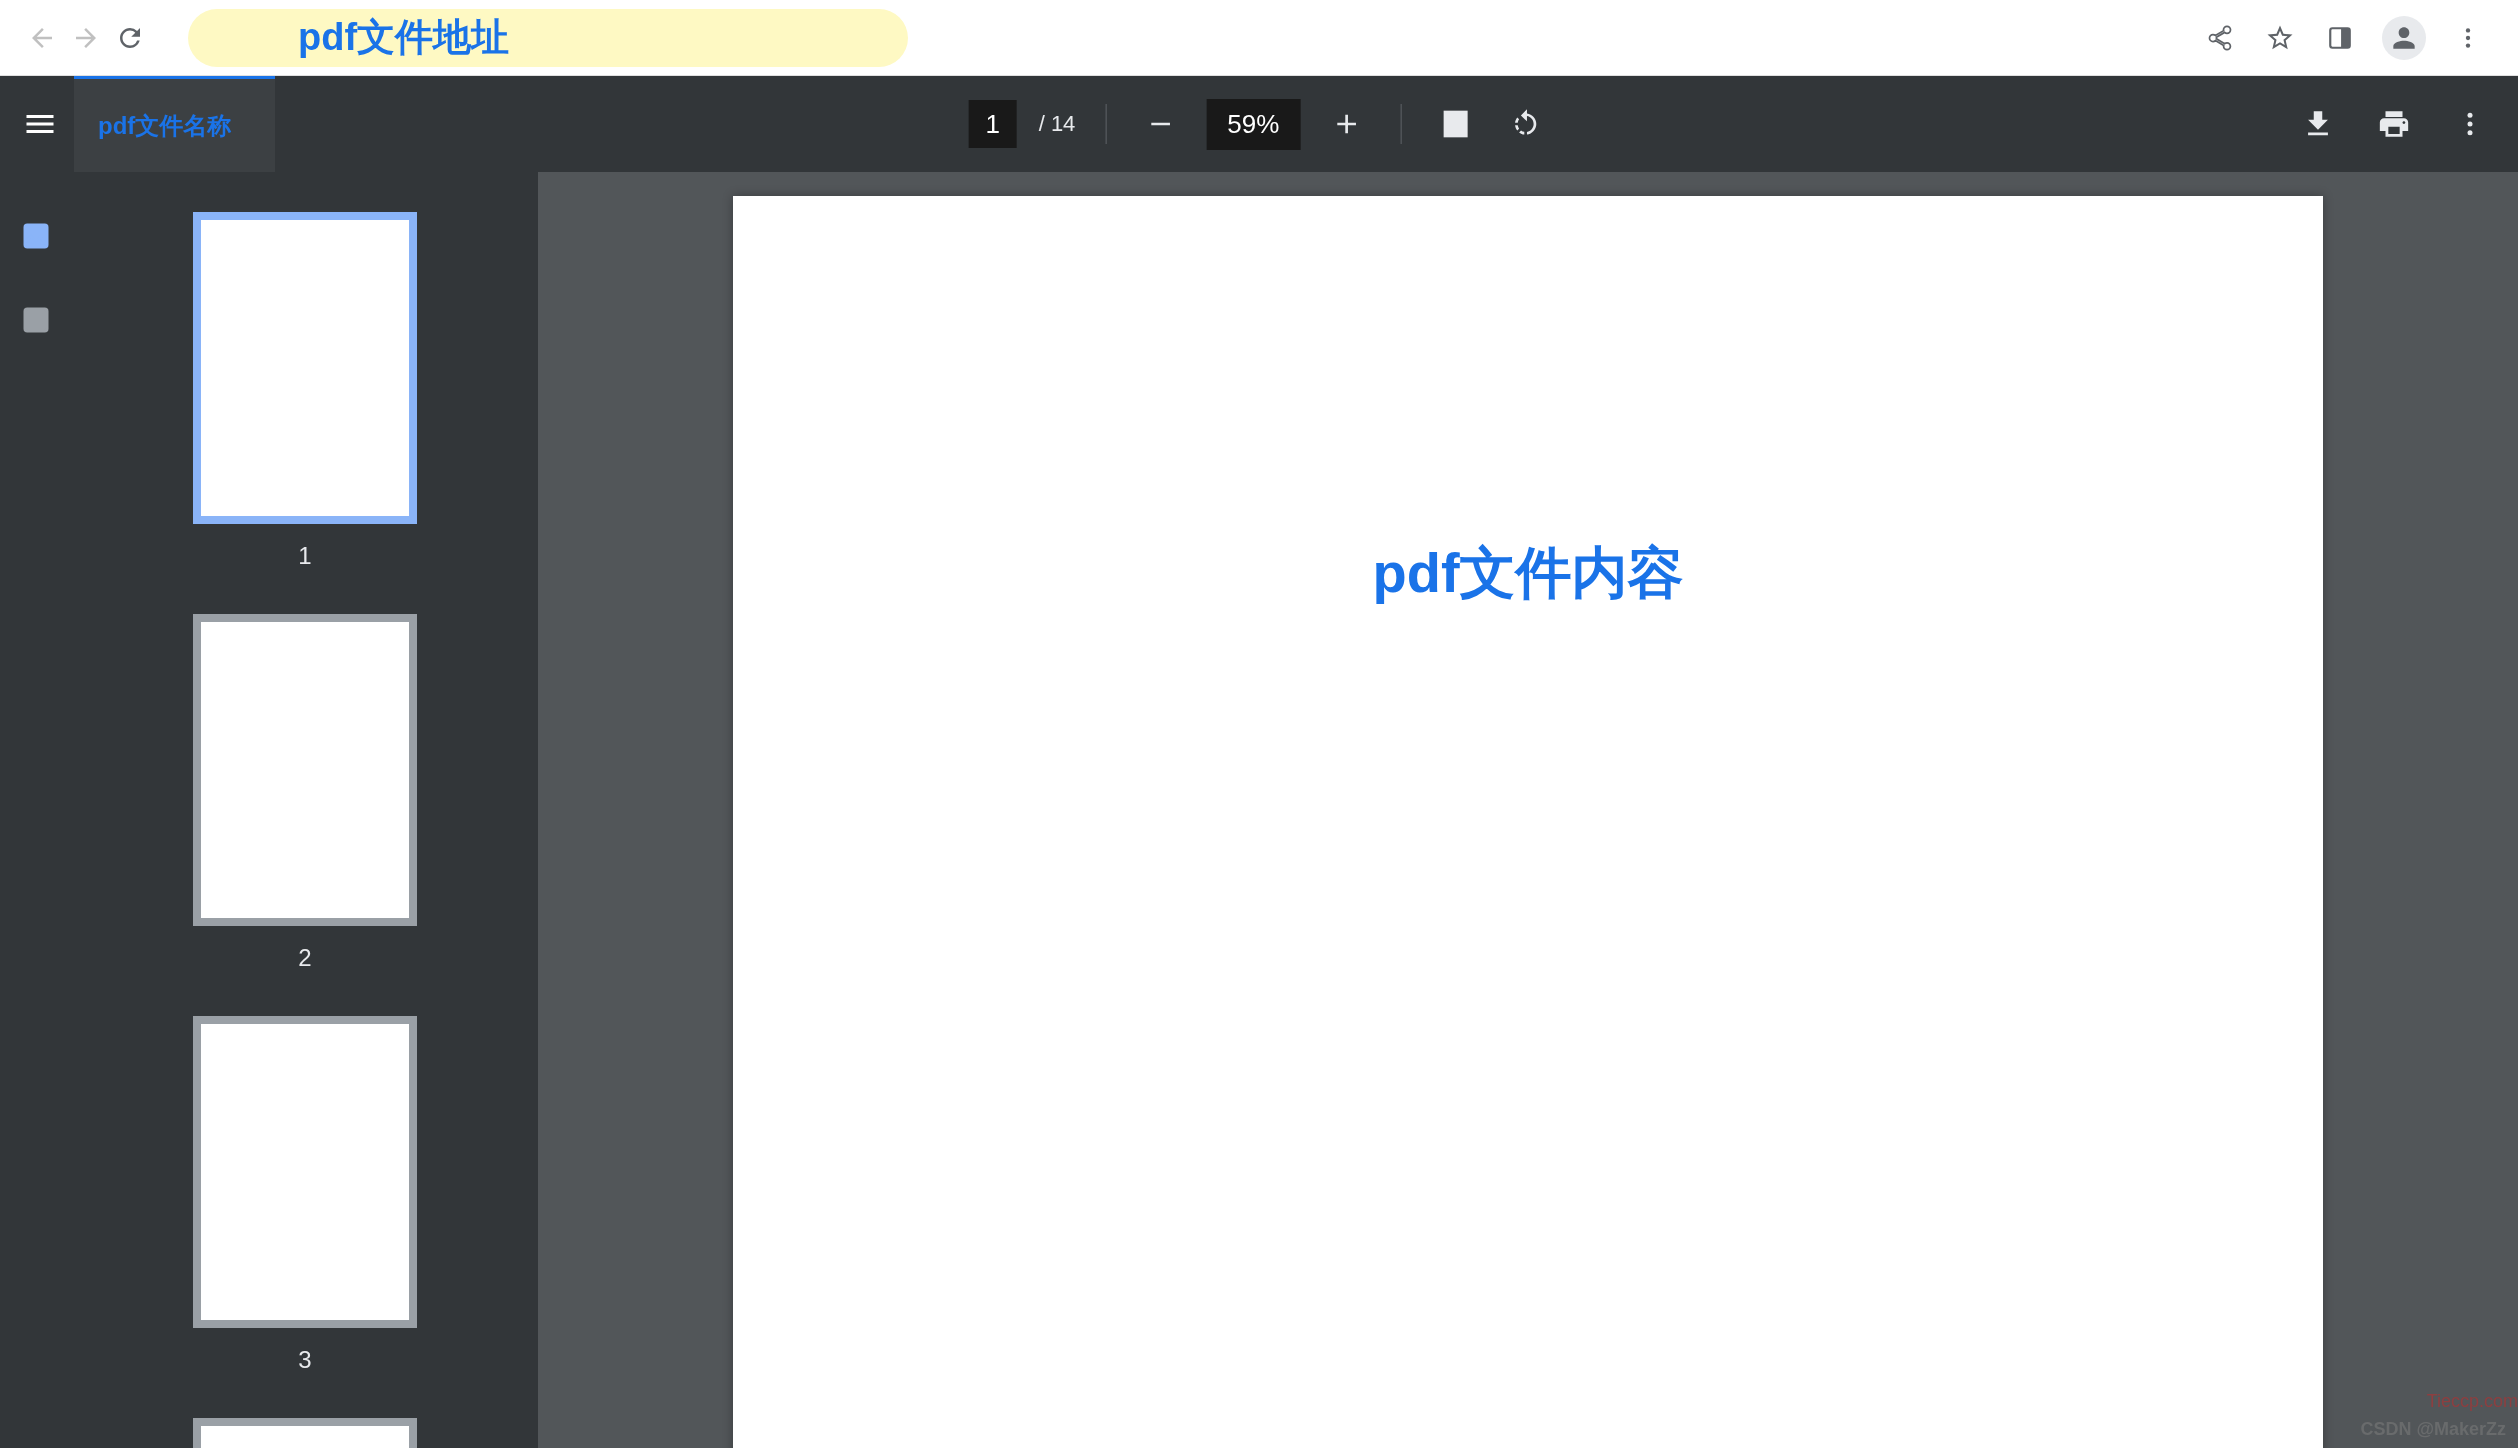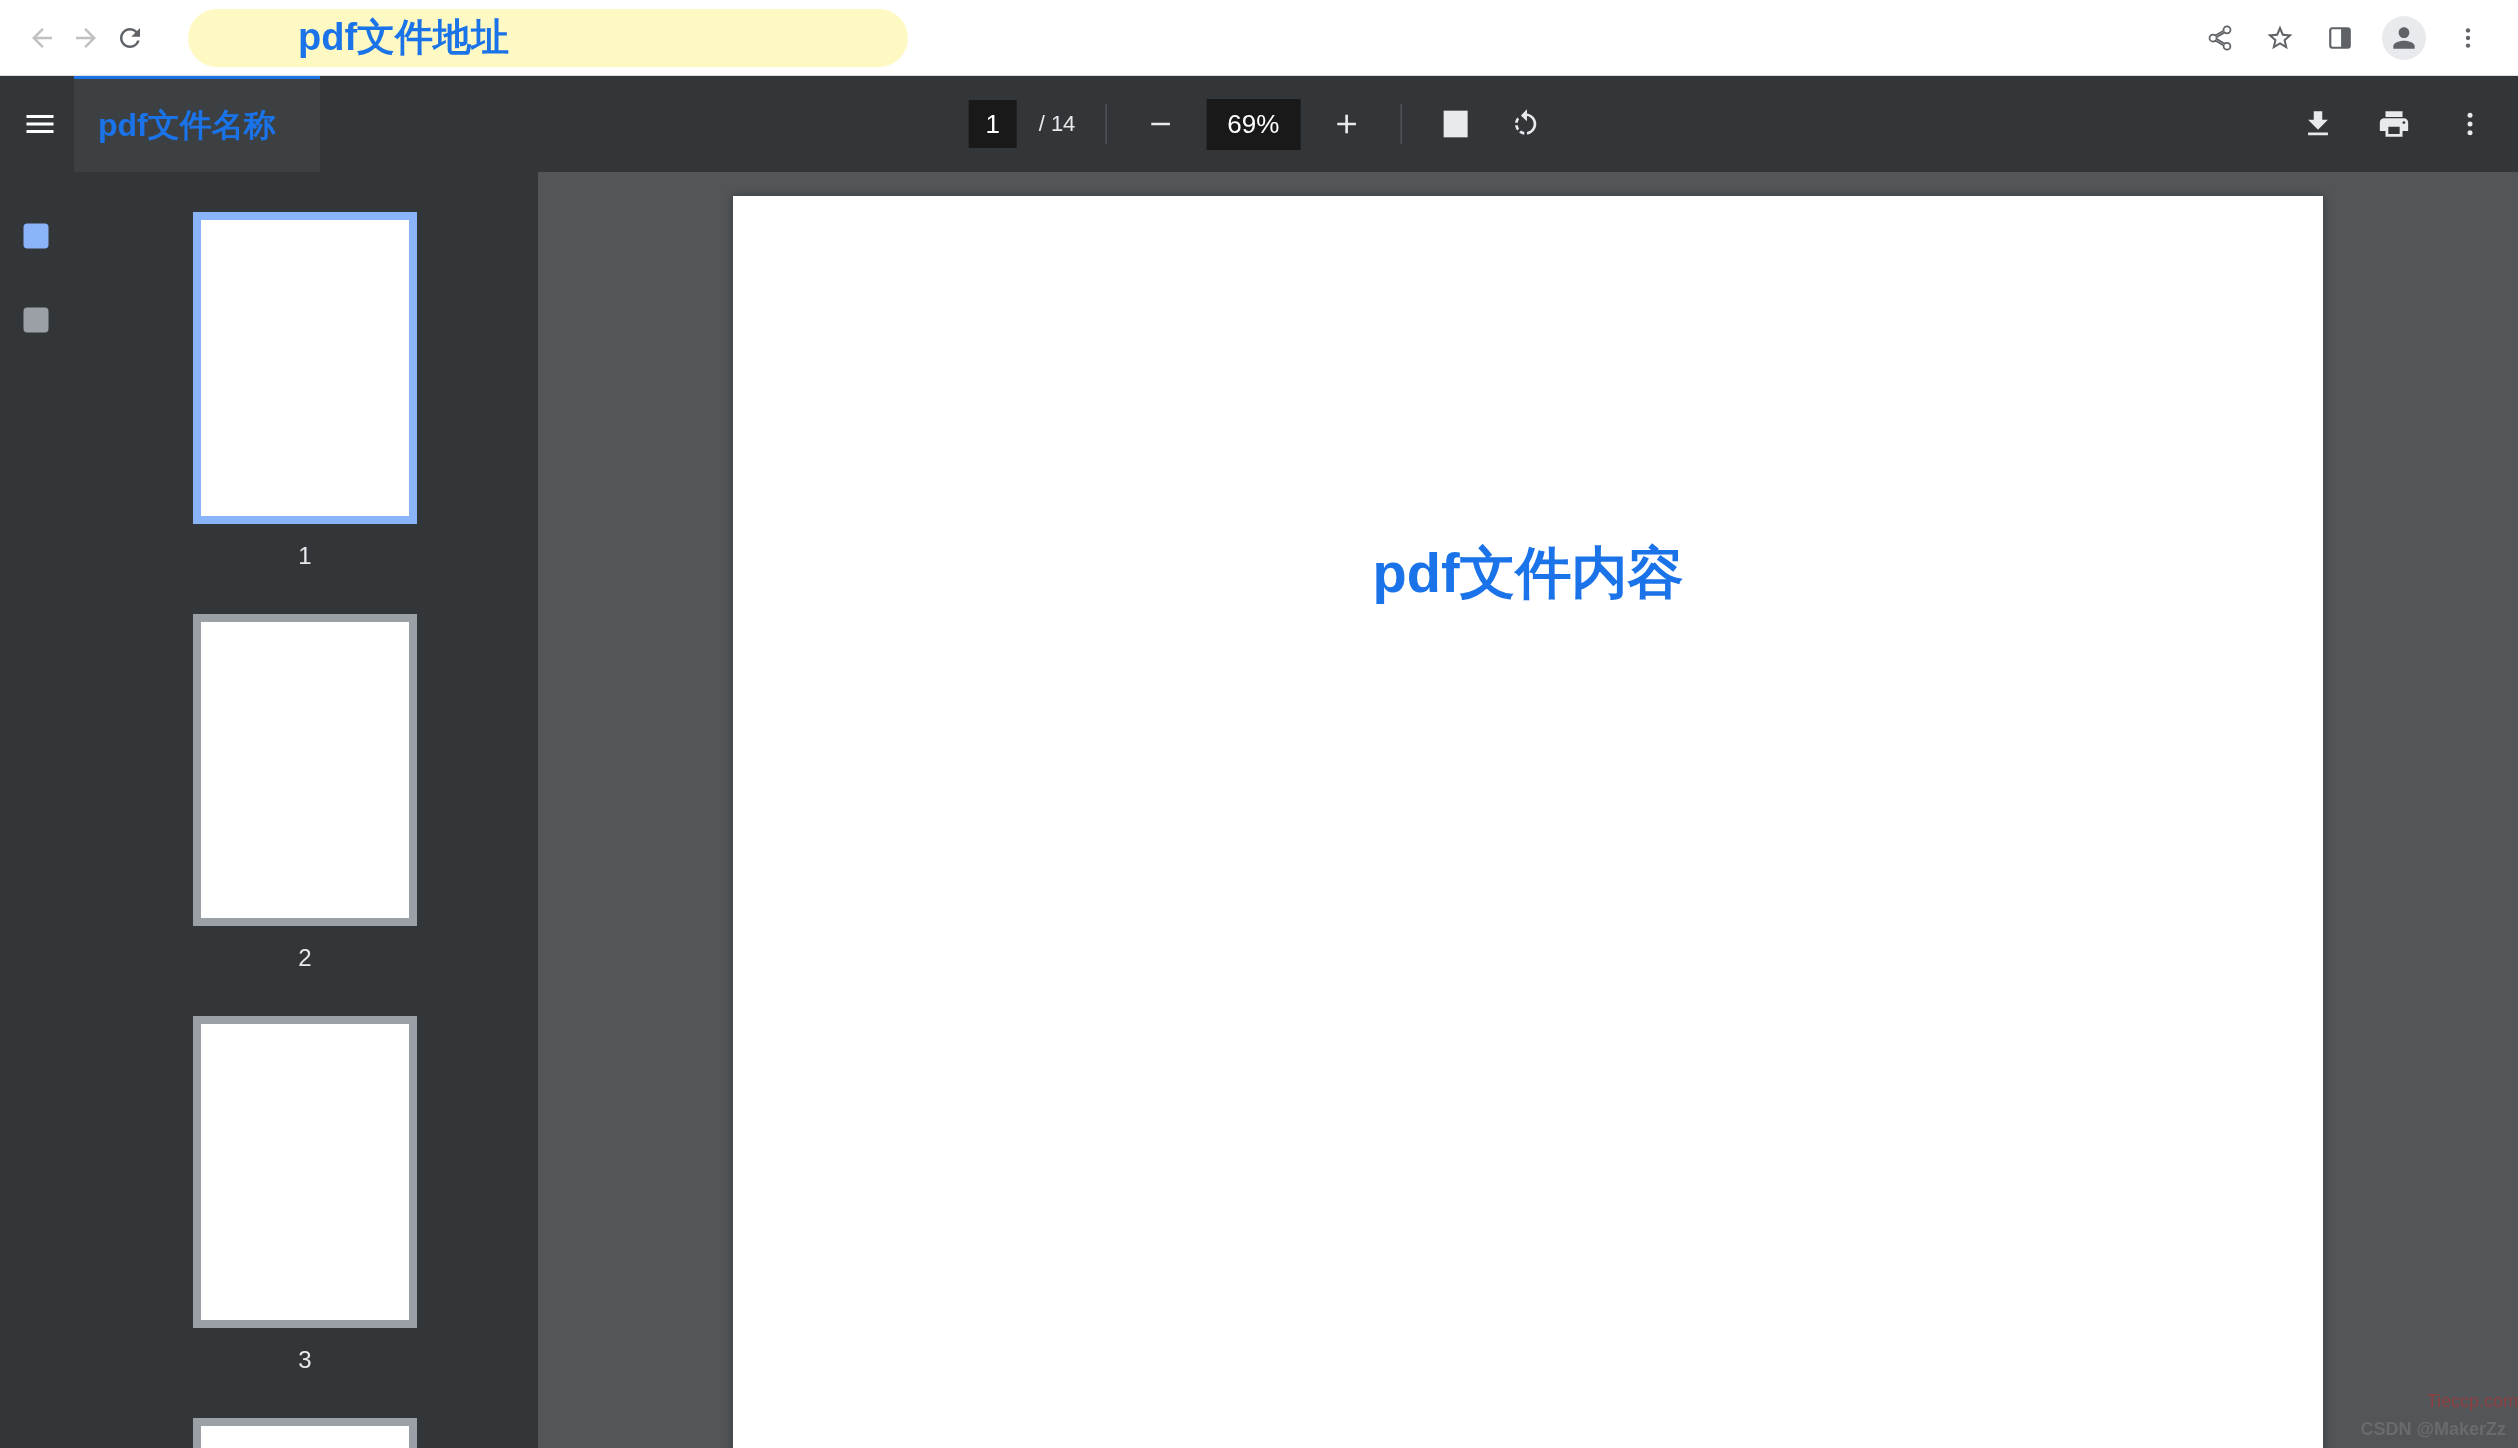--- a/index.html
+++ b/index.html
@@ -66,21 +66,21 @@
       display: flex; align-items: center; justify-content: center;
       cursor: pointer;
       margin-left: 8px;
     }
     .filename-tab {
       height: 96px;
       background: #3c4043;
       padding: 0 44px 0 24px;
       display: flex;
       align-items: center;
-      font-size: 32px;
+      font-size: 24px;
       font-weight: bold;
       color: #1a73e8;
       border-top: 3px solid #1a73e8;
       margin-left: 2px;
     }
     .toolbar-center {
       position: absolute;
       left: 50%;
       transform: translateX(-50%);
       display: flex;
@@ -290,21 +290,21 @@
     <span class="page-total">
       <span>/</span>
       <span>14</span>
     </span>
     <div class="tb-divider"></div>
     <div class="tb-btn">
       <svg width="32" height="32" viewBox="0 0 24 24">
           <path d="M19 13H5v-2h14v2z"></path>
         </svg>
     </div>
-    <div class="zoom-level">69%</div>
+    <div class="zoom-level">59%</div>
     <div class="tb-btn">
       <svg width="32" height="32" viewBox="0 0 24 24">
           <path d="M19 13h-6v6h-2v-6H5v-2h6V5h2v6h6v2z"></path>
         </svg>
     </div>
     <div class="tb-divider"></div>
     <div class="tb-btn">
       <svg width="32" height="32" viewBox="0 0 24 24" fill="none" stroke="currentColor" stroke-width="2">
           <rect x="4" y="3" width="16" height="18"></rect>
           <path d="M12 7v2M12 15v2" stroke-width="2"></path>

